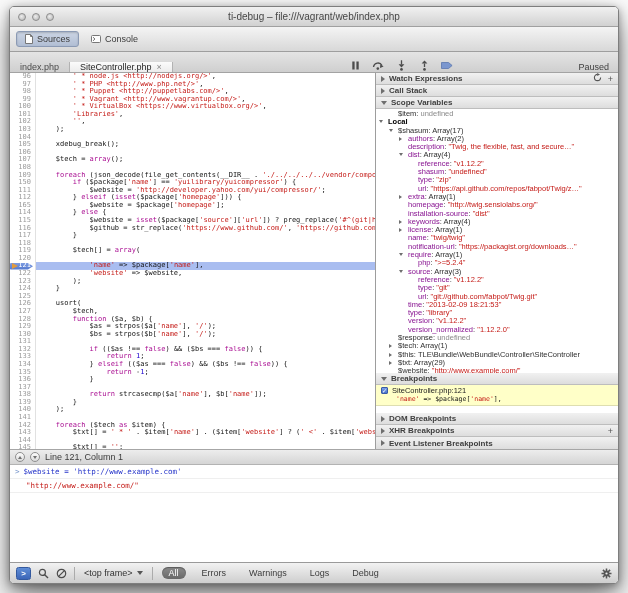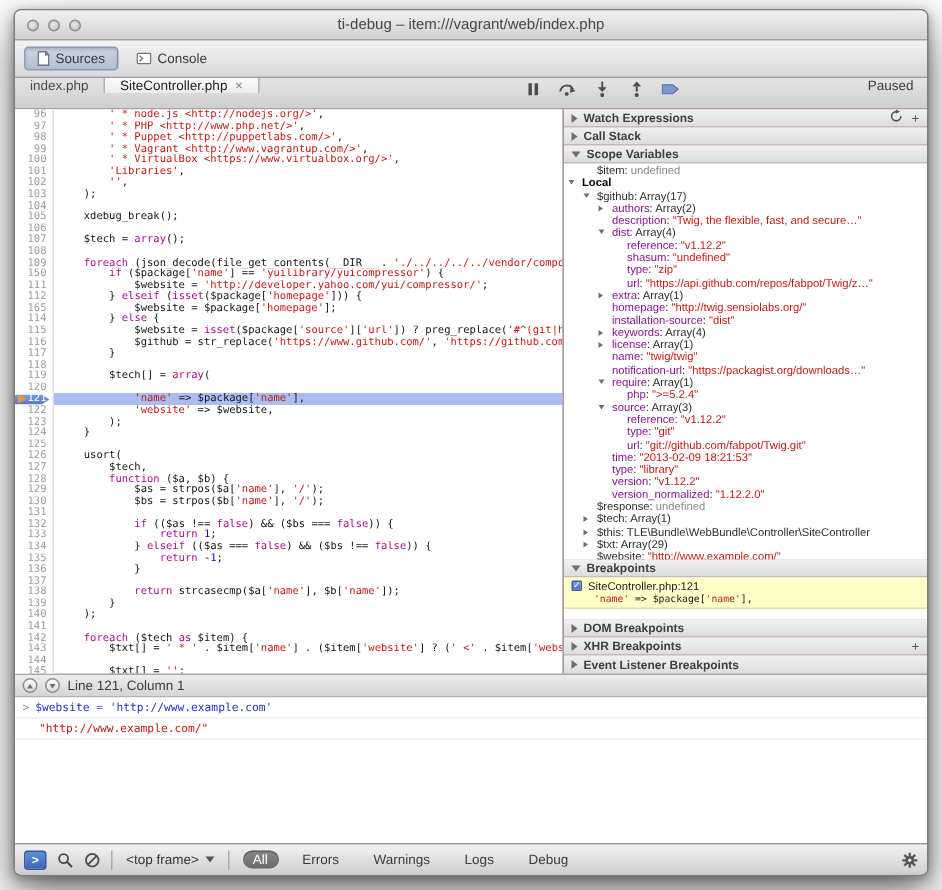--- a/index.html
+++ b/index.html
@@ -18,21 +18,21 @@
 
   
   .navbar { flex: 0 0 25px; background: linear-gradient(#f4f4f4, #d8d8d8); border-bottom: 1px solid #9e9e9e;
             display: flex; align-items: center; padding: 0 6px; }
   .navgroup { display: flex; gap: 3px; }
   .navbtn { display: flex; align-items: center; gap: 4px; font-size: 9px; color: #3c3c3c; padding: 2px 8px; border-radius: 3px; border: 1px solid transparent; }
   .navbtn.active { background: linear-gradient(#ccd5e4, #b1bed4); border-color: #8b9ab4; box-shadow: inset 0 1px 2px rgba(0,0,0,.18); }
   .navicon svg { display: block; }
 
   
-  .tabbar { flex: 0 0 21px; background: linear-gradient(#e4e4e4, #cfcfcf); border-bottom: 1px solid #a3a3a3; display: flex; align-items: flex-start; }
+  .tabbar { flex: 0 0 21px; background: linear-gradient(#e4e4e4, #cfcfcf); border-bottom: 1px solid #a3a3a3; display: flex; align-items: flex-end; }
   .ftabs { display: flex; }
   .ftab { display: flex; align-items: center; gap: 5px; padding: 0 10px; font-size: 9px; color: #4a4a4a; border-right: 1px solid #b2b2b2; }
   .ftab.active { background: linear-gradient(#fbfbfb, #ececec); color: #1f1f1f; }
   .ftab .close { color: #8b8b8b; font-size: 9px; }
   .dbg-controls { display: flex; align-items: center; gap: 9px; margin-left: auto; padding: 0 4px; }
   .dbg-btn { display: flex; align-items: center; justify-content: center; width: 14px; height: 14px; }
   .paused { margin-left: 120px; padding-right: 9px; font-size: 9px; color: #3f3f3f; display: flex; align-items: center; }
 
   
   .main { flex: 1 1 auto; display: flex; min-height: 0; }
@@ -47,21 +47,21 @@
   .line.active .num { color: #fff; }
   .bp { position: absolute; left: 0; top: 0.5px; width: 23px; height: 6.6px; background: linear-gradient(#7c9ce2, #5377cd); border-radius: 1px;
         clip-path: polygon(0 0, 78% 0, 100% 50%, 78% 100%, 0 100%); z-index: 1; }
   .exec { position: absolute; left: 2px; top: 0.6px; width: 0; height: 0; border-top: 3.2px solid transparent; border-bottom: 3.2px solid transparent; border-left: 6px solid #e09a3f; z-index: 3; }
   .tok-pl { color: #141414; }
   .tok-st { color: #c41a16; }
   .tok-kw { color: #a90d91; }
   .tok-nu { color: #1c00cf; }
 
   
-  .sidebar { flex: 0 0 243px; border-left: 1px solid #9d9d9d; background: #fca5a5; display: flex; flex-direction: column; min-height: 0; }
+  .sidebar { flex: 0 0 243px; border-left: 1px solid #9d9d9d; background: #be185d; display: flex; flex-direction: column; min-height: 0; }
   .sec-h { flex: 0 0 12px; background: linear-gradient(#f1f1f1, #dddddd); border-bottom: 1px solid #bdbdbd;
            display: flex; align-items: center; padding: 0 5px; font-size: 8px; font-weight: bold; color: #3e3e3e; }
   .sec-h .disc { margin-right: 4px; }
   .disc { width: 0; height: 0; display: inline-block; }
   .disc.closed { border-left: 4px solid #6e6e6e; border-top: 3px solid transparent; border-bottom: 3px solid transparent; }
   .disc.open { border-top: 4px solid #6e6e6e; border-left: 3px solid transparent; border-right: 3px solid transparent; }
   .sec-actions { margin-left: auto; display: flex; align-items: center; gap: 6px; font-weight: normal; font-size: 9px; color: #555; }
   .tree { flex: 1 1 auto; background: #fff; overflow: hidden; padding-top: 1px; font-size: 7.5px; }
   .trow { height: 8.3px; line-height: 8.4px; white-space: nowrap; overflow: hidden; position: relative; }
   .trow .disc { position: absolute; top: 2px; }
@@ -115,21 +115,21 @@
 <body>
 
 <div class="window">
 
   <div class="titlebar">
     <div class="traffic">
       <span class="tl"></span>
       <span class="tl"></span>
       <span class="tl"></span>
     </div>
-    <div class="title">ti-debug – item:///vagrant/web/index.php</div>
+    <div class="title">ti-debug – file:///vagrant/web/index.php</div>
   </div>
 
   <div class="navbar">
     <div class="navgroup">
         <div class="navbtn active">
           <span class="navicon">
             <svg width="8" height="10" viewBox="0 0 8 10">
               <path d="M.5.5h5l2 2v7h-7z" fill="#fdfdfd" stroke="#777"></path>
               <path d="M5.5.5v2h2" fill="none" stroke="#777"></path>
             </svg>
@@ -265,21 +265,21 @@
         <span class="disc closed"></span>
         <span>Call Stack</span>
       </div>
       <div class="sec-h">
         <span class="disc open"></span>
         <span>Scope Variables</span>
       </div>
       <div class="tree">
           <div class="trow" style="padding-left: 22px;"><span class="tname">$item</span><span class="tcolon">: </span><span class="tval-undef">undefined</span></div>
           <div class="trow" style="padding-left: 12px;"><span class="disc open" style="left: 3px;"></span><span class="bold tname">Local</span></div>
-          <div class="trow" style="padding-left: 22px;"><span class="disc open" style="left: 13px;"></span><span class="tname">$github</span><span class="tcolon">: </span><span class="tval-obj">Array(17)</span></div>
+          <div class="trow" style="padding-left: 22px;"><span class="disc open" style="left: 13px;"></span><span class="tname">$shasum</span><span class="tcolon">: </span><span class="tval-obj">Array(17)</span></div>
           <div class="trow" style="padding-left: 32px;"><span class="disc closed" style="left: 23px;"></span><span class="tprop">authors</span><span class="tcolon">: </span><span class="tval-obj">Array(2)</span></div>
           <div class="trow" style="padding-left: 32px;"><span class="tprop">description</span><span class="tcolon">: </span><span class="tval-str">"Twig, the flexible, fast, and secure…"</span></div>
           <div class="trow" style="padding-left: 32px;"><span class="disc open" style="left: 23px;"></span><span class="tprop">dist</span><span class="tcolon">: </span><span class="tval-obj">Array(4)</span></div>
           <div class="trow" style="padding-left: 42px;"><span class="tprop">reference</span><span class="tcolon">: </span><span class="tval-str">"v1.12.2"</span></div>
           <div class="trow" style="padding-left: 42px;"><span class="tprop">shasum</span><span class="tcolon">: </span><span class="tval-str">"undefined"</span></div>
           <div class="trow" style="padding-left: 42px;"><span class="tprop">type</span><span class="tcolon">: </span><span class="tval-str">"zip"</span></div>
           <div class="trow" style="padding-left: 42px;"><span class="tprop">url</span><span class="tcolon">: </span><span class="tval-str">"https://api.github.com/repos/fabpot/Twig/z…"</span></div>
           <div class="trow" style="padding-left: 32px;"><span class="disc closed" style="left: 23px;"></span><span class="tprop">extra</span><span class="tcolon">: </span><span class="tval-obj">Array(1)</span></div>
           <div class="trow" style="padding-left: 32px;"><span class="tprop">homepage</span><span class="tcolon">: </span><span class="tval-str">"http://twig.sensiolabs.org/"</span></div>
           <div class="trow" style="padding-left: 32px;"><span class="tprop">installation-source</span><span class="tcolon">: </span><span class="tval-str">"dist"</span></div>

